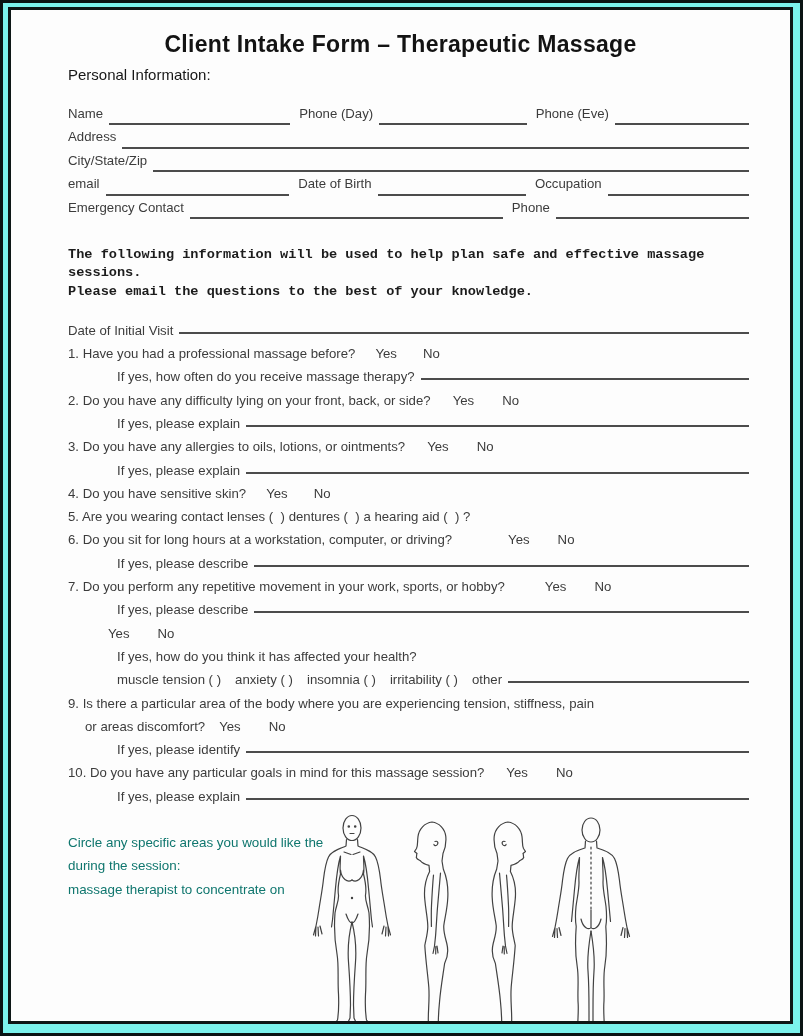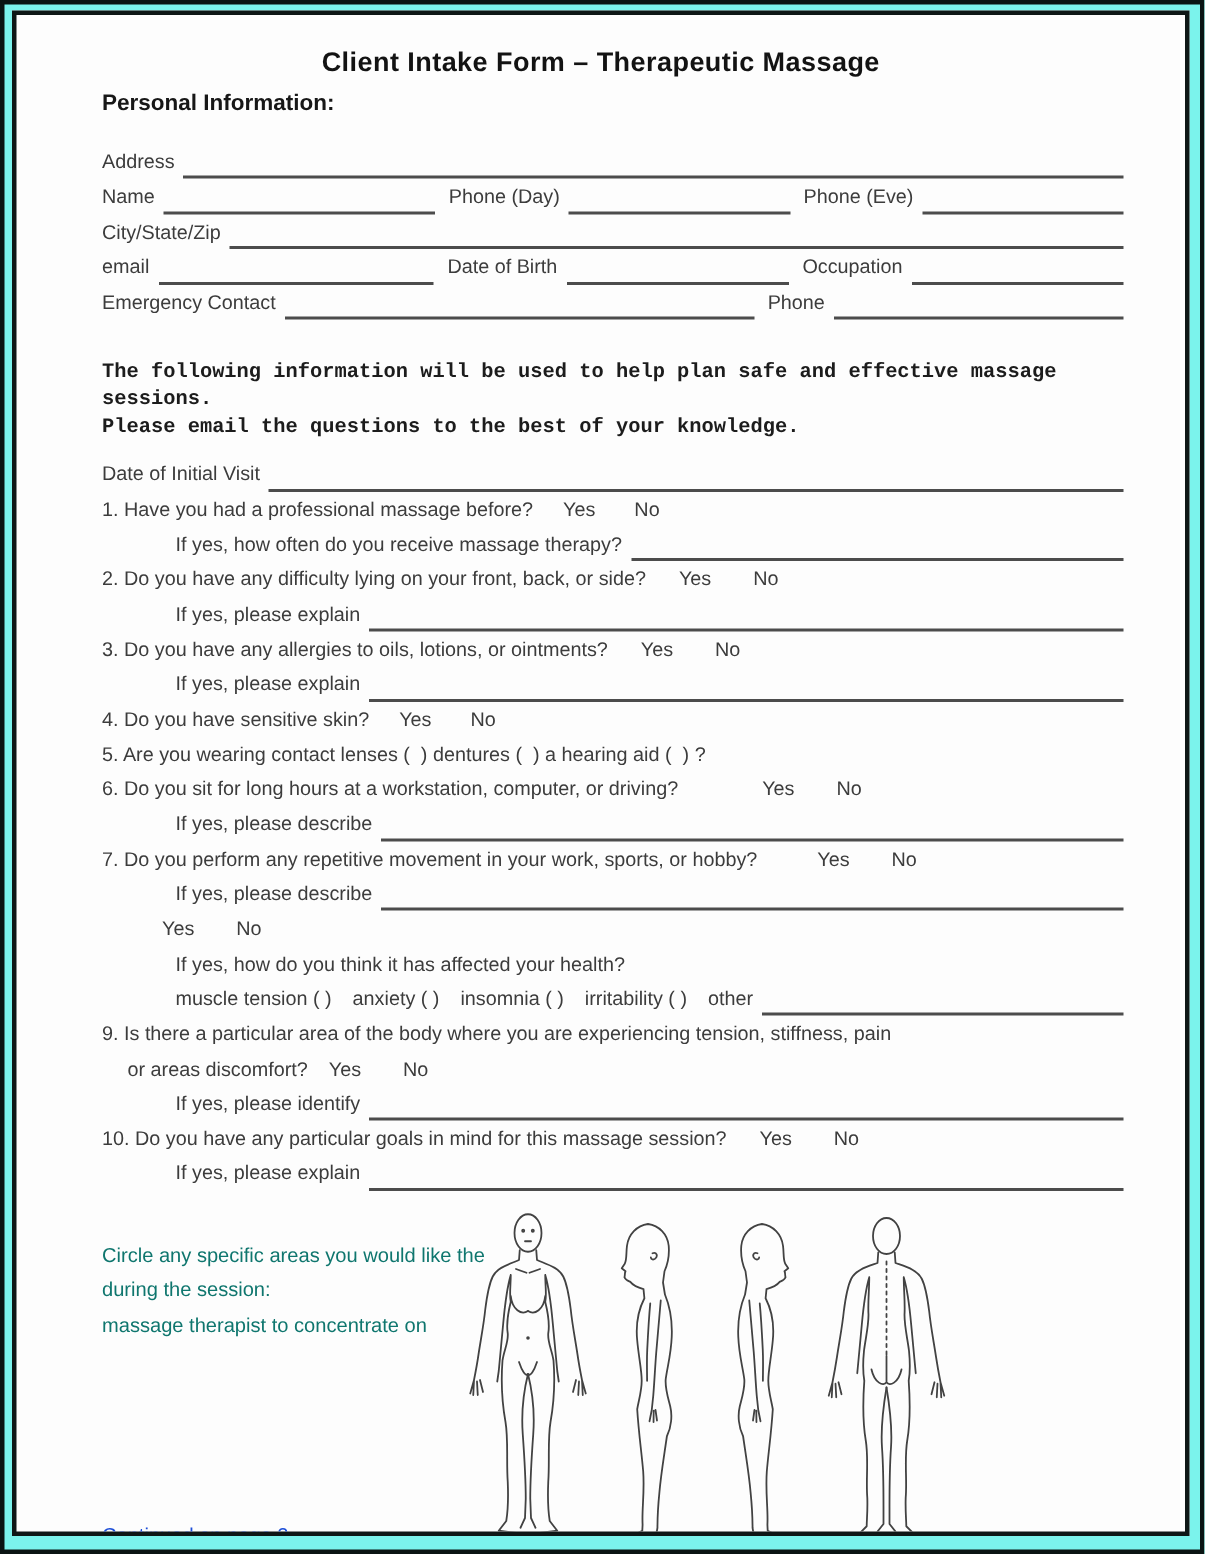--- a/index.html
+++ b/index.html
@@ -1,33 +1,33 @@
 <!DOCTYPE html>
 <html><head>
 <meta charset="utf-8">
 <style>
   html,body{margin:0;padding:0;}
   body{width:803px;height:1036px;background:#7bf3ec;font-family:"Liberation Sans",sans-serif;}
   .page{position:relative;width:803px;height:1036px;box-sizing:border-box;
         background:#7bf3ec;border:3px solid #0a1413;}
   .sheet{position:absolute;top:4px;left:5px;right:7px;bottom:9px;
          background:#fdfdfd;border:3px solid #0e1716;box-sizing:border-box;overflow:hidden;}
-  .title{margin-top:21px;text-align:center;font-size:18px;font-weight:700;
+  .title{margin-top:21px;text-align:center;font-size:23px;font-weight:700;
          letter-spacing:.3px;color:#131313;}
   .content{padding:0 41px 0 57px;}
-  .section-heading{margin-top:8px;font-size:15px;font-weight:700;color:#171717;}
+  .section-heading{margin-top:8px;font-size:15px;font-weight:400;color:#171717;}
   .pi{margin-top:23px;}
   .frow{display:flex;align-items:baseline;height:23.4px;font-size:13.2px;
         color:#3c3c3c;white-space:pre-wrap;}
   .fl{border-bottom:2px solid #4c4c4c;align-self:flex-end;margin:0 0 4px 6px;flex:1;}
   .lbl2{margin-left:9px;}
   .w135{flex:1.35}.w11{flex:1.1}.w13{flex:1.3}.w105{flex:1.05}.w235{flex:2.35}.w145{flex:1.45}
   .intro{margin-top:23px;font-size:13.6px;font-weight:700;color:#1c1c1c;line-height:18.5px;font-family:Liberation Mono, monospace;}
   .qs{margin-top:13px;}
-  .qrow{display:flex;align-items:flex-start;height:23.3px;font-size:13.2px;
+  .qrow{display:flex;align-items:flex-end;height:23.3px;font-size:13.2px;
         color:#3c3c3c;white-space:pre-wrap;}
   .ind{padding-left:49px;}
   .ind2{padding-left:17px;}
   .g14{margin-left:14px}.g20{margin-left:20px}.g22{margin-left:22px}
   .g26{margin-left:26px}.g28{margin-left:28px}.g40{margin-left:40px}.g56{margin-left:56px}
   .bottom{position:relative;height:228px;margin-top:10px;}
   .note{position:absolute;left:0;top:17px;font-size:13.4px;color:#0f766e;line-height:23.6px;}
   .figs{position:absolute;left:243px;top:0;display:flex;align-items:flex-end;gap:10px;}
   .fig{display:block;}
   .fig-flip{transform:scaleX(-1);}
@@ -39,29 +39,29 @@
 <div class="page">
   <div class="sheet">
 
     <div class="title">Client Intake Form – Therapeutic Massage</div>
 
     <div class="content">
       <div class="section-heading">Personal Information:</div>
 
       <div class="pi">
         <div class="frow">
-          <span>Address</span>
-          <span class="fl"></span>
-        </div>
-        <div class="frow">
           <span>Name</span>
           <span class="fl w135"></span>
           <span class="lbl2">Phone (Day)</span>
           <span class="fl w11"></span>
           <span class="lbl2">Phone (Eve)</span>
+          <span class="fl"></span>
+        </div>
+        <div class="frow">
+          <span>Address</span>
           <span class="fl"></span>
         </div>
         <div class="frow">
           <span>City/State/Zip</span>
           <span class="fl"></span>
         </div>
         <div class="frow">
           <span>email</span>
           <span class="fl w13"></span>
           <span class="lbl2">Date of Birth</span>

